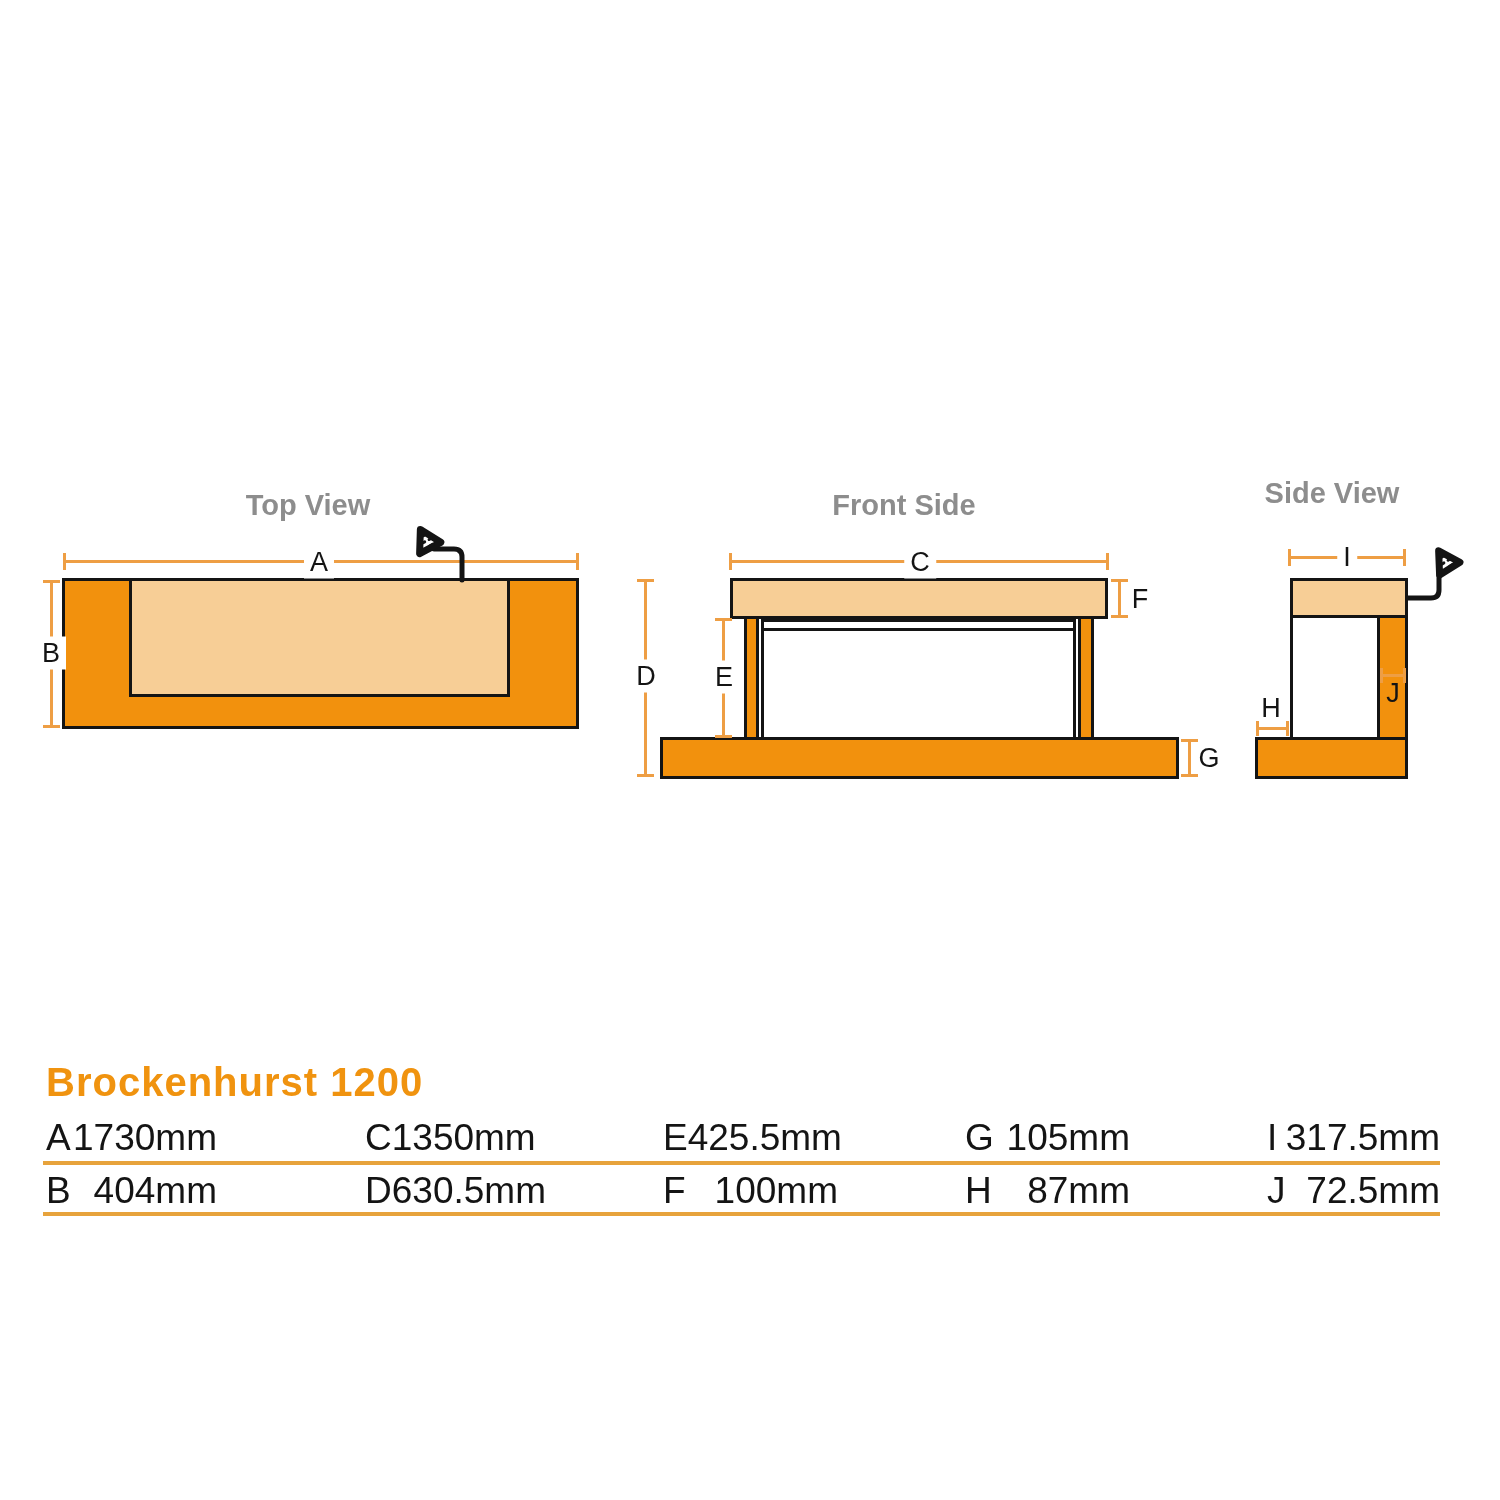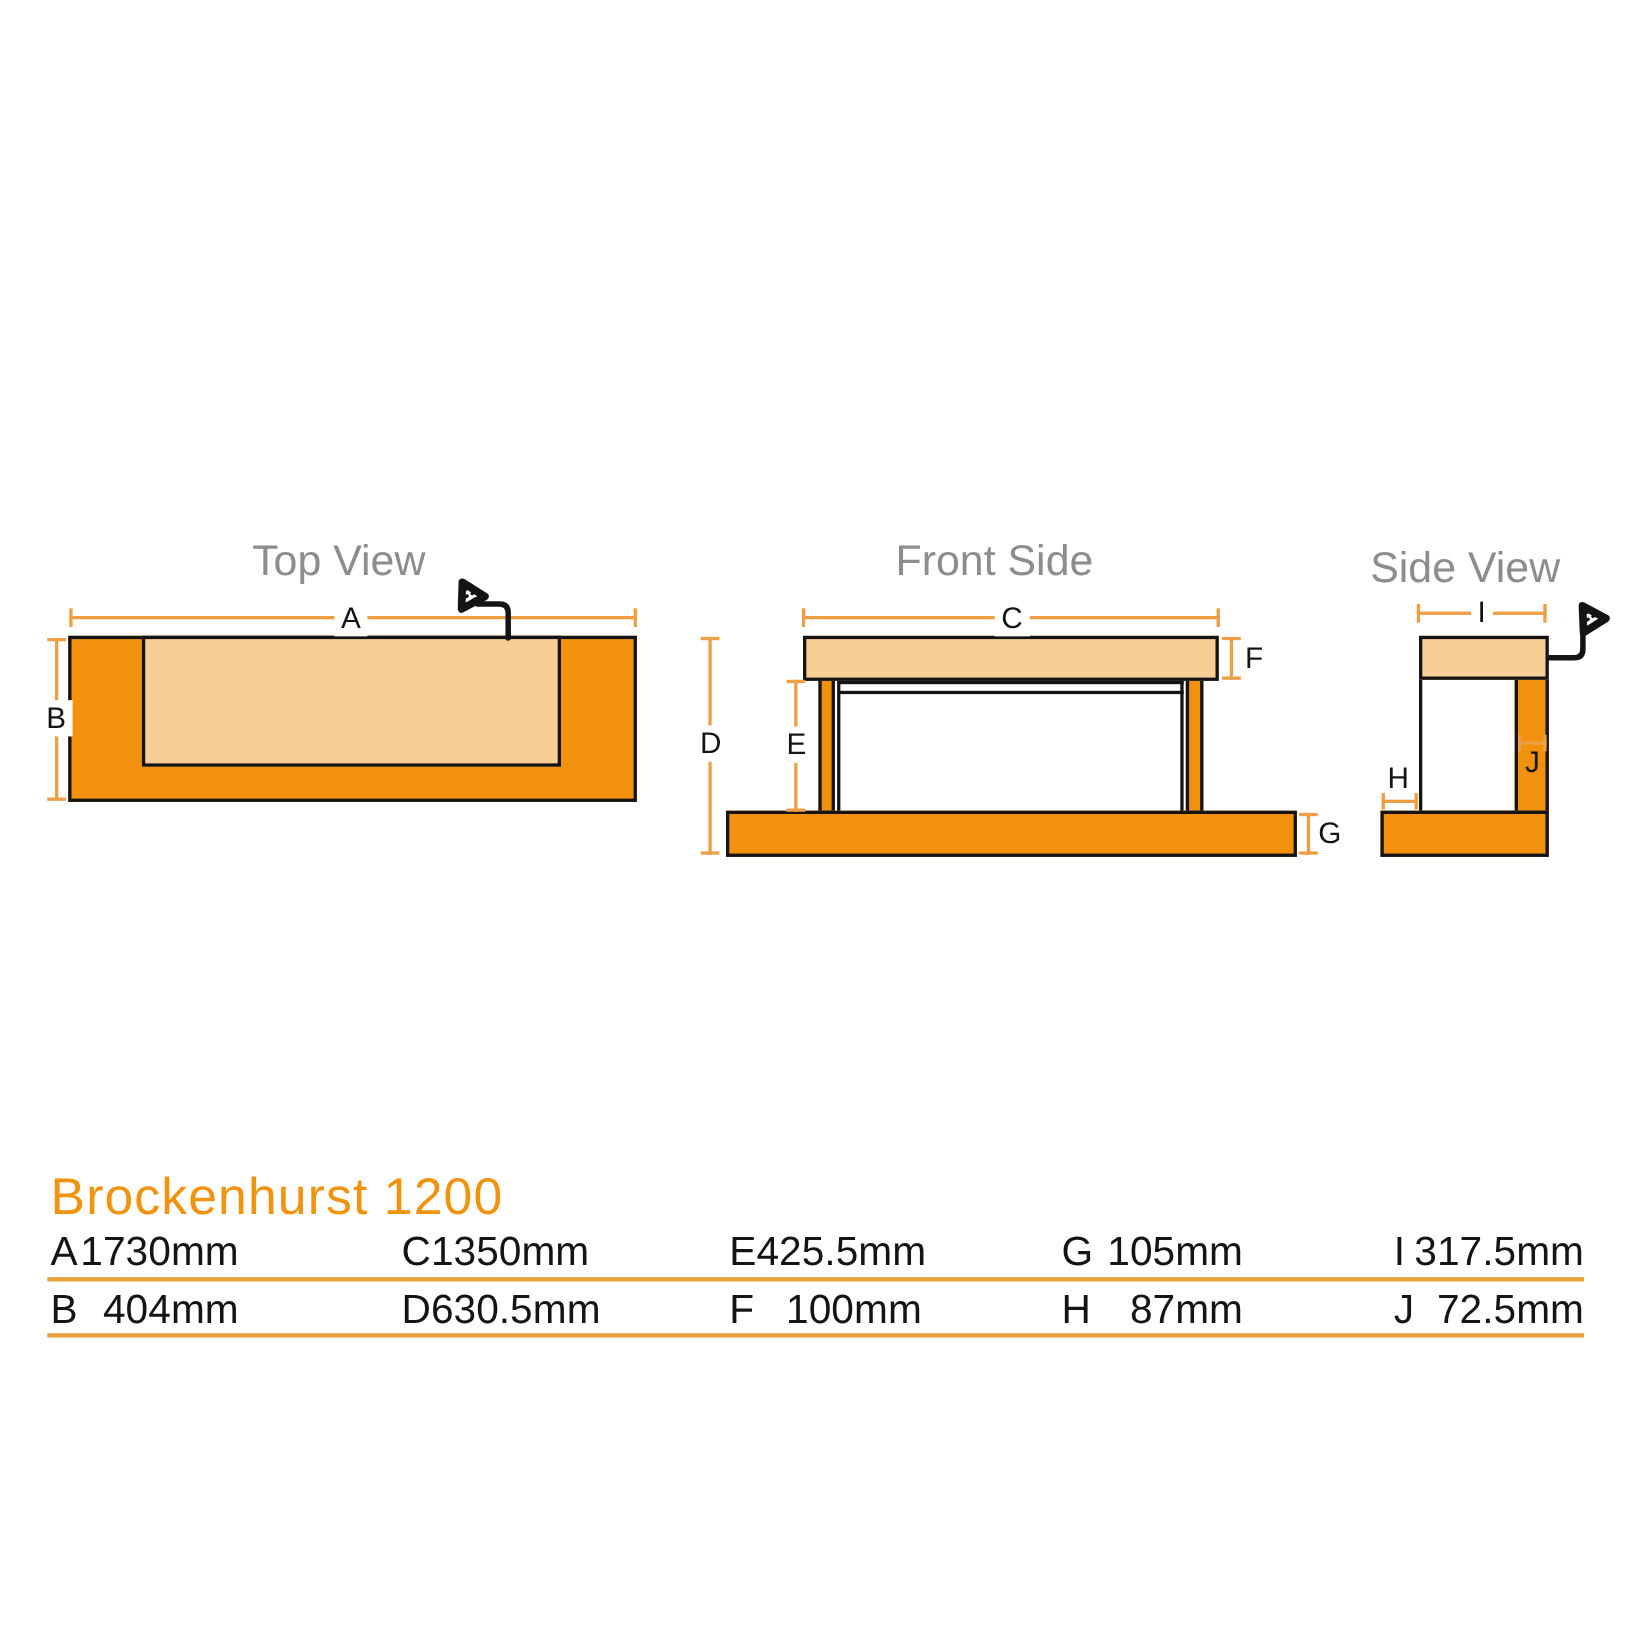--- a/index.html
+++ b/index.html
@@ -4,52 +4,52 @@
 <style>
   html,body{margin:0;padding:0;background:#fff;}
   #canvas{
     position:relative;width:1500px;height:1500px;background:#fff;overflow:hidden;
     font-family:"Liberation Sans", sans-serif;
     --orange:#F2910D; --tan:#F7CE96; --dimline:#EE9E44; --rule:#E7A33C;
     --title-orange:#F0930F; --view-gray:#8D8D8D; --ink:#141414;
   }
   .view-title{
     position:absolute;transform:translateX(-50%);
-    font-size:39px;color:var(--view-gray);font-weight:400;white-space:nowrap;
+    font-size:29px;color:var(--view-gray);font-weight:700;white-space:nowrap;
   }
   .rect{position:absolute;border:3px solid var(--ink);box-sizing:border-box;}
   .fill-orange{background:var(--orange);}
   .fill-tan{background:var(--tan);}
   .fill-white{background:#fff;}
   .blk{position:absolute;background:var(--ink);}
   .dim{position:absolute;background:var(--dimline);}
   .dlabel{
     position:absolute;transform:translate(-50%,-50%);
     font-size:27px;color:var(--ink);line-height:1;white-space:nowrap;
   }
   .dlabel.on-line{background:#fff;padding:3px 6px;}
   .plug{position:absolute;}
   .product-title{
-    position:absolute;font-size:47px;font-weight:normal;color:var(--title-orange);
+    position:absolute;font-size:40px;font-weight:bold;color:var(--title-orange);
     letter-spacing:1px;white-space:nowrap;
   }
   .cell{
     position:absolute;height:42px;display:flex;align-items:center;
     justify-content:space-between;font-size:37px;color:var(--ink);line-height:42px;
   }
   .rule{position:absolute;height:4px;background:var(--rule);}
 </style>
 </head>
 <body>
 
 <div id="canvas" style="--orange: #F2910D; --tan: #F7CE96; --dimline: #EE9E44; --rule: #E7A33C; --title-orange: #F0930F; --view-gray: #8D8D8D; --ink: #141414;">
 
   <div class="view-title" style="left:308px;top:489px">Top View</div>
   <div class="view-title" style="left:904px;top:489px">Front Side</div>
-  <div class="view-title" style="left:1332px;top:495px">Side View</div>
+  <div class="view-title" style="left:1332px;top:477px">Side View</div>
 
   <div>
     <div class="rect fill-orange" style="left:62px;top:578px;width:517px;height:151px"></div>
     <div class="rect fill-tan" style="left:129px;top:578px;width:381px;height:119px"></div>
 
     <div class="dim" style="left:63px;top:560px;width:516px;height:3px"></div>
     <div class="dim" style="left:63px;top:553px;width:3px;height:17px"></div>
     <div class="dim" style="left:576px;top:553px;width:3px;height:17px"></div>
     <div class="dlabel on-line" style="left:319px;top:562px">A</div>
 

